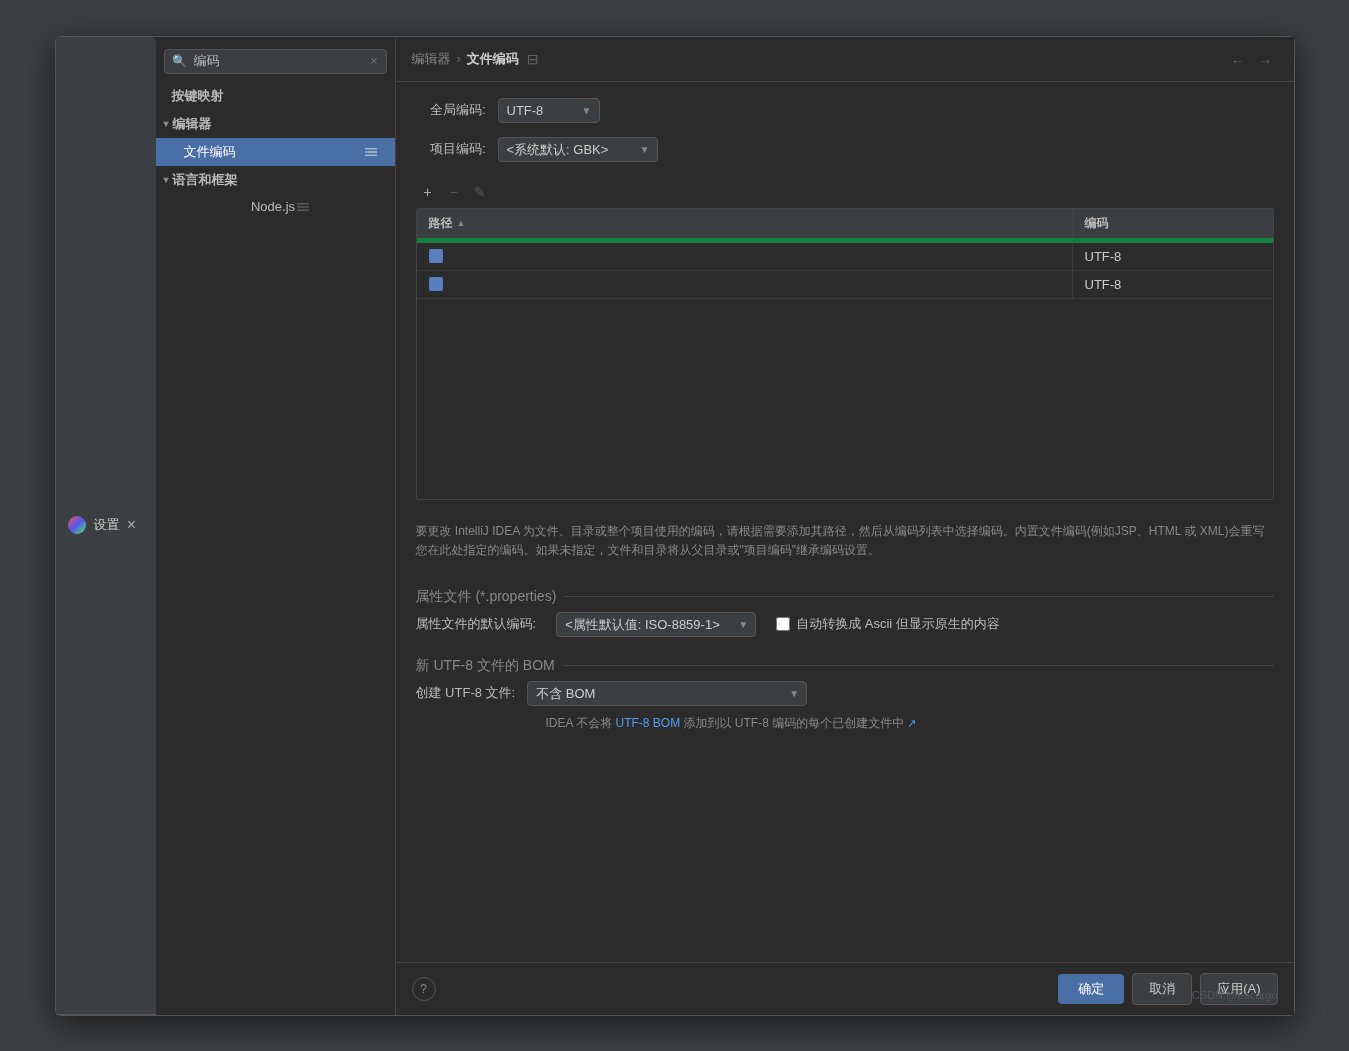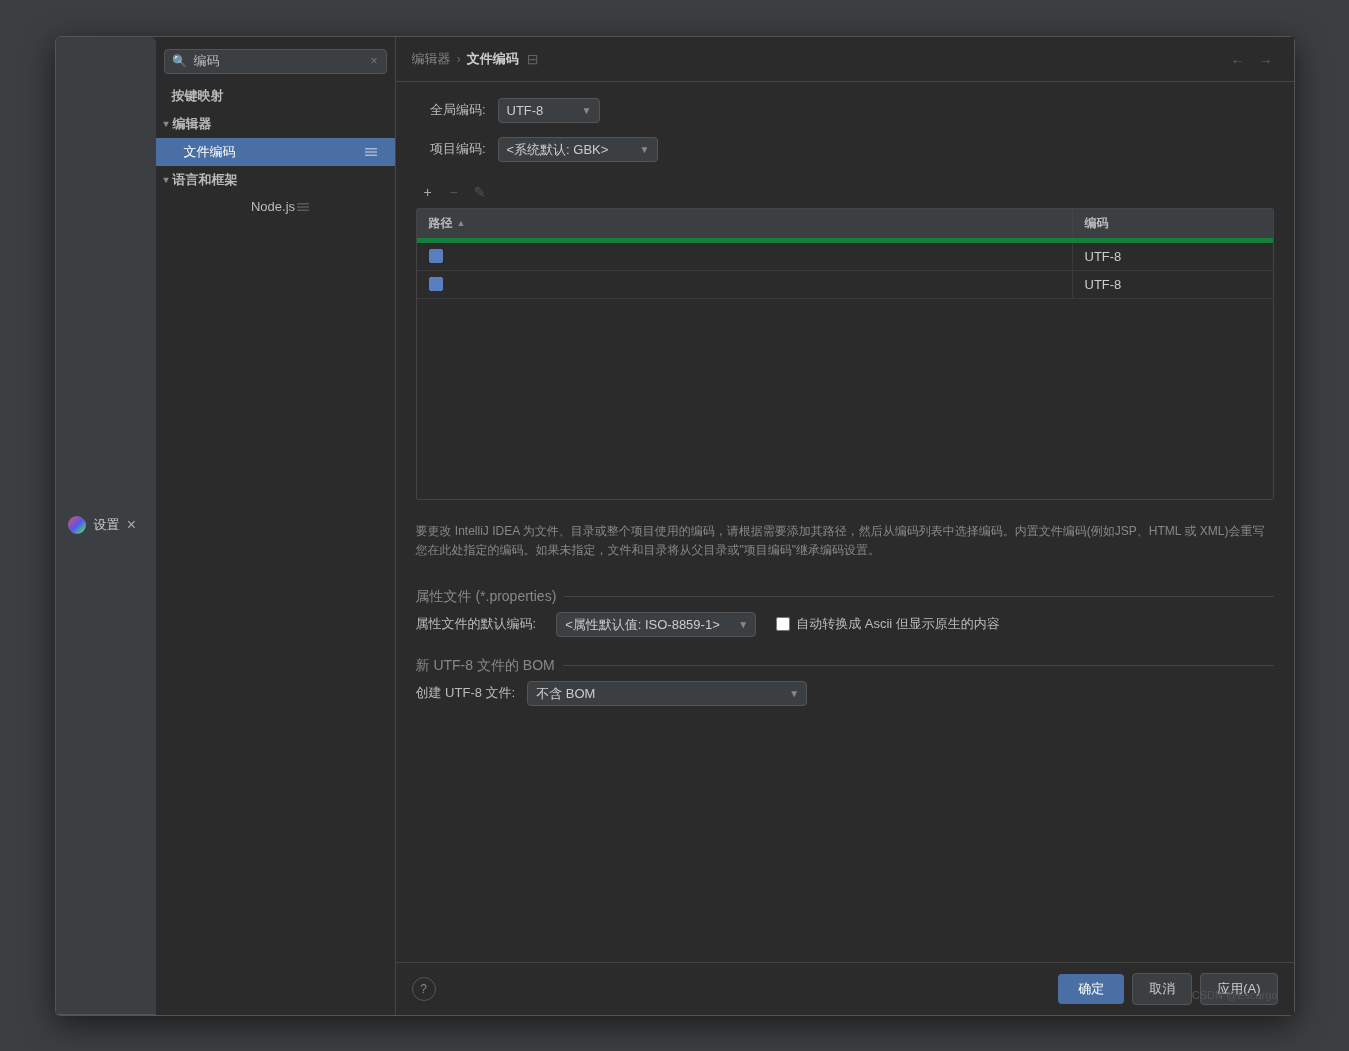--- a/index.html
+++ b/index.html
@@ -606,20 +606,23 @@
             <span class="form-label" style="white-space:nowrap; min-width:auto;">创建 UTF-8 文件:</span>
             <div class="select-wrap">
               <select style="min-width:280px;">
                 <option>不含 BOM</option>
                 <option>含 BOM</option>
                 <option>按需添加 BOM</option>
               </select>
               <span class="select-arrow">▼</span>
             </div>
           </div>
+          <div class="footer-note" style="padding-left: 130px; margin-top:8px;">
+            <span>IDEA 不会将 </span><span class="link">UTF-8 BOM</span><span> 添加到以 UTF-8 编码的每个已创建文件中</span><span class="external-icon">↗</span>
+          </div>
         </div>
       </div>
 
       <div class="dialog-footer">
         <div class="footer-left">
           <div class="help-btn">?</div>
         </div>
         <div class="footer-right">
           <button class="btn-primary">确定</button>
           <button class="btn-secondary">取消</button>

